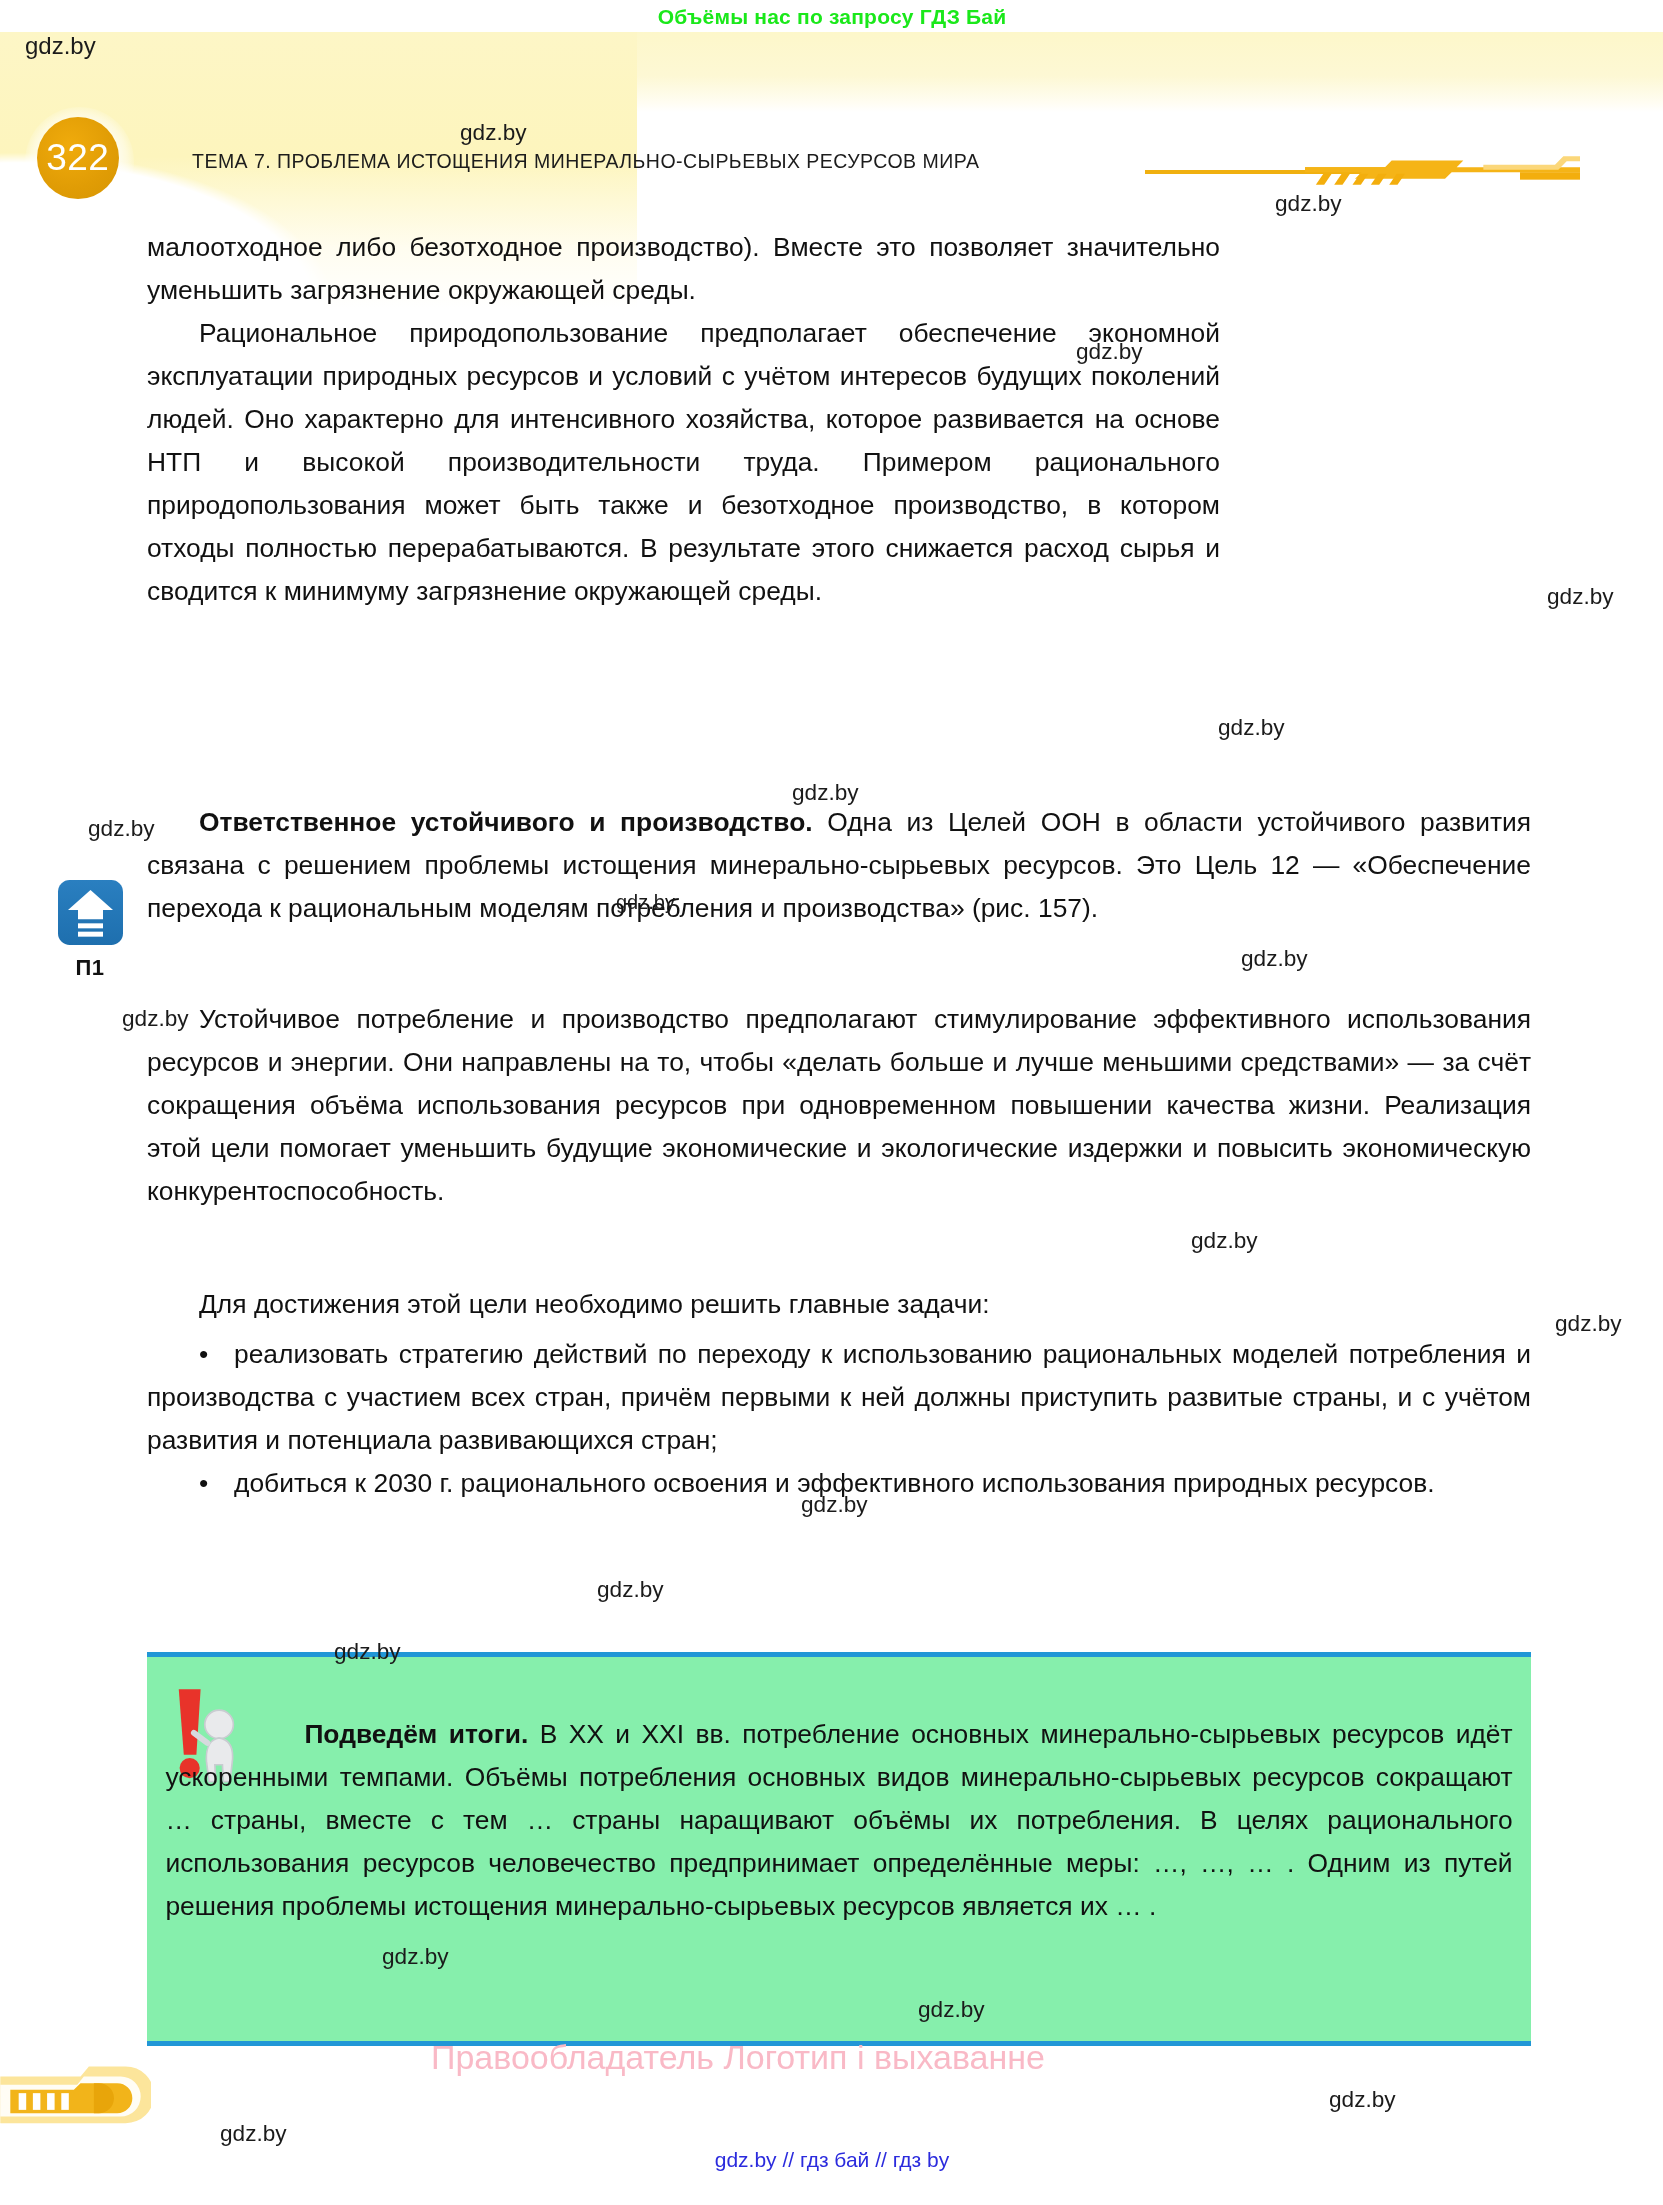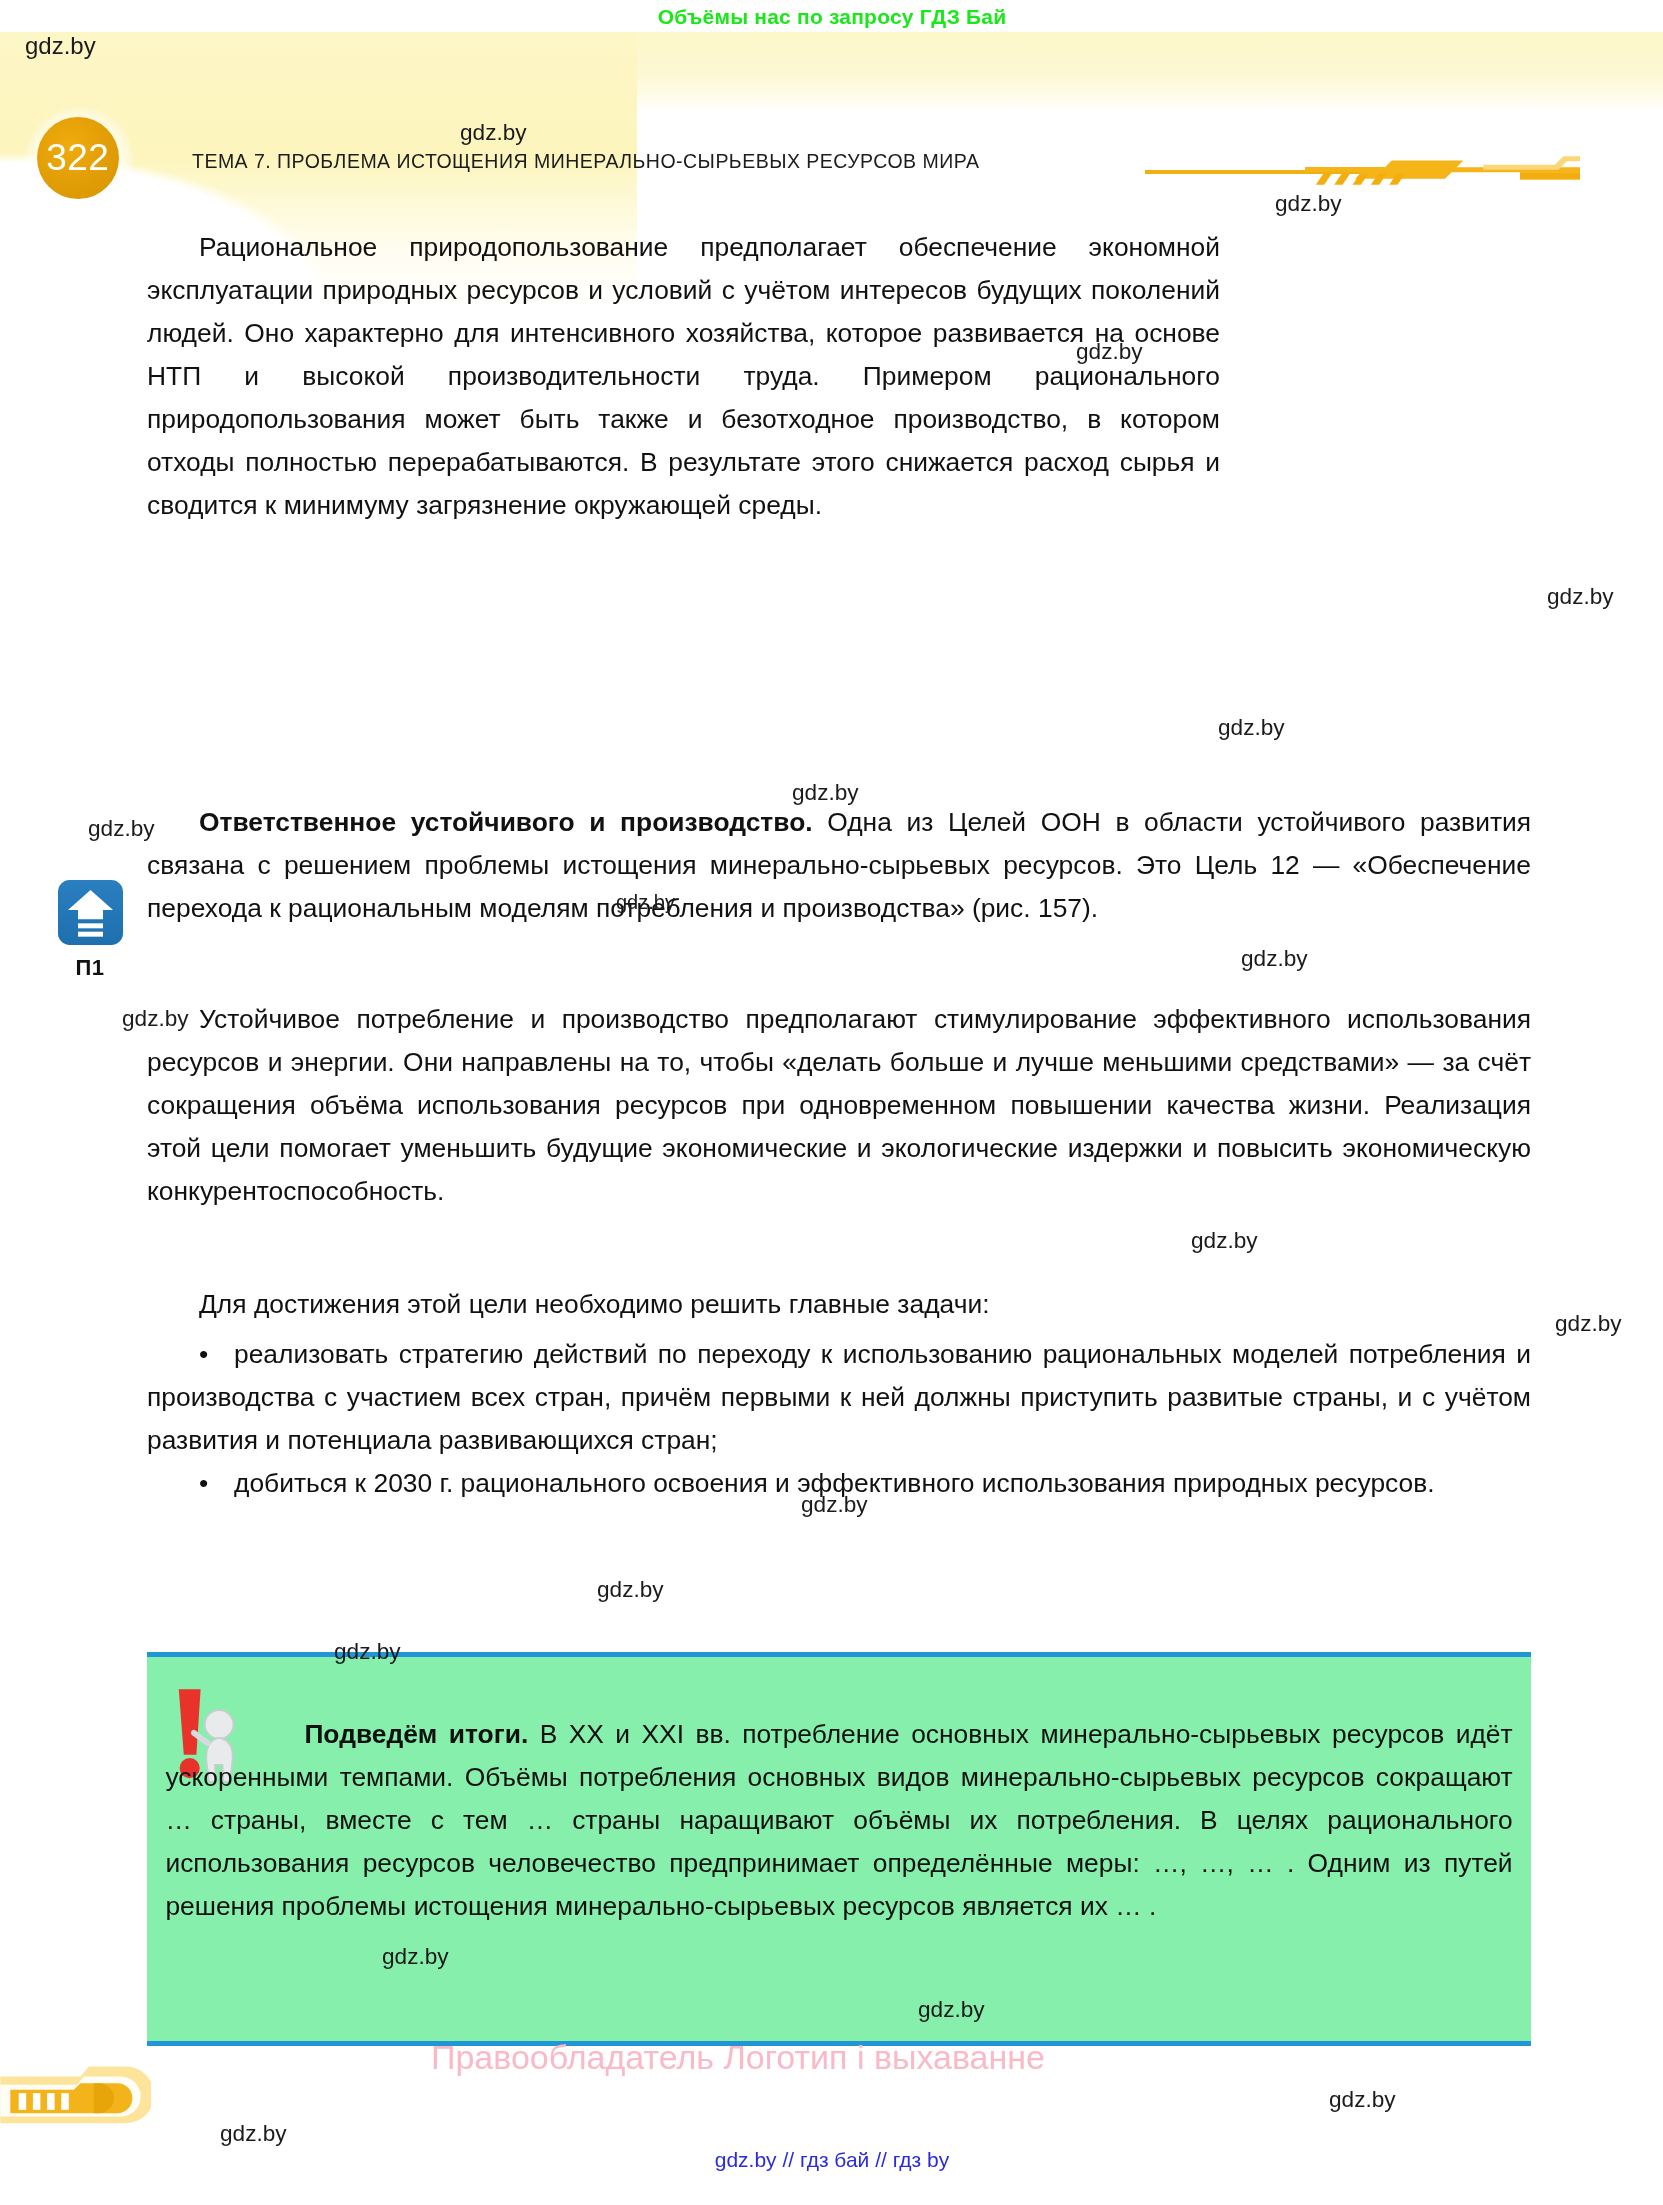--- a/index.html
+++ b/index.html
@@ -235,20 +235,21 @@
     </g>
     <path d="M214 14 L300 14 L310 4 L330 4 L330 10 L314 10 L304 20 L214 20 Z" fill="#fbd77a"></path>
     <rect x="258" y="23" width="72" height="9" fill="#f3ae0d"></rect>
   </svg>
 </div>
 
 <div class="figure">
 </div>
 
 <div class="col narrow" id="block-intro">
+  <p>малоотходное либо безотходное производство). Вместе это позволяет значительно уменьшить загрязнение окружающей среды.</p>
   <p class="indent">Рациональное природопользование предполагает обеспечение экономной эксплуатации природных ресурсов и условий с учётом интересов будущих поколений людей. Оно характерно для интенсивного хозяйства, которое развивается на основе НТП и высокой производительности труда. Примером рационального природопользования может быть также и безотходное производство, в котором отходы полностью перерабатываются. В результате этого снижается расход сырья и сводится к минимуму загрязнение окружающей среды.</p>
 </div>
 
 <div class="col" id="block-resp">
   <p class="indent"><span class="bold">Ответственное устойчивого и производство.</span><span> Одна из Целей ООН в области устойчивого развития связана с решением проблемы истощения минерально-сырьевых ресурсов. Это Цель 12 — «Обеспечение перехода к рациональным моделям потребления и производства» (рис. 157).</span></p>
 </div>
 
 <div class="col" id="block-sust">
   <p class="indent">Устойчивое потребление и производство предполагают стимулирование эффективного использования ресурсов и энергии. Они направлены на то, чтобы «делать больше и лучше меньшими средствами» — за счёт сокращения объёма использования ресурсов при одновременном повышении качества жизни. Реализация этой цели помогает уменьшить будущие экономические и экологические издержки и повысить экономическую конкурентоспособность.</p>
 </div>

